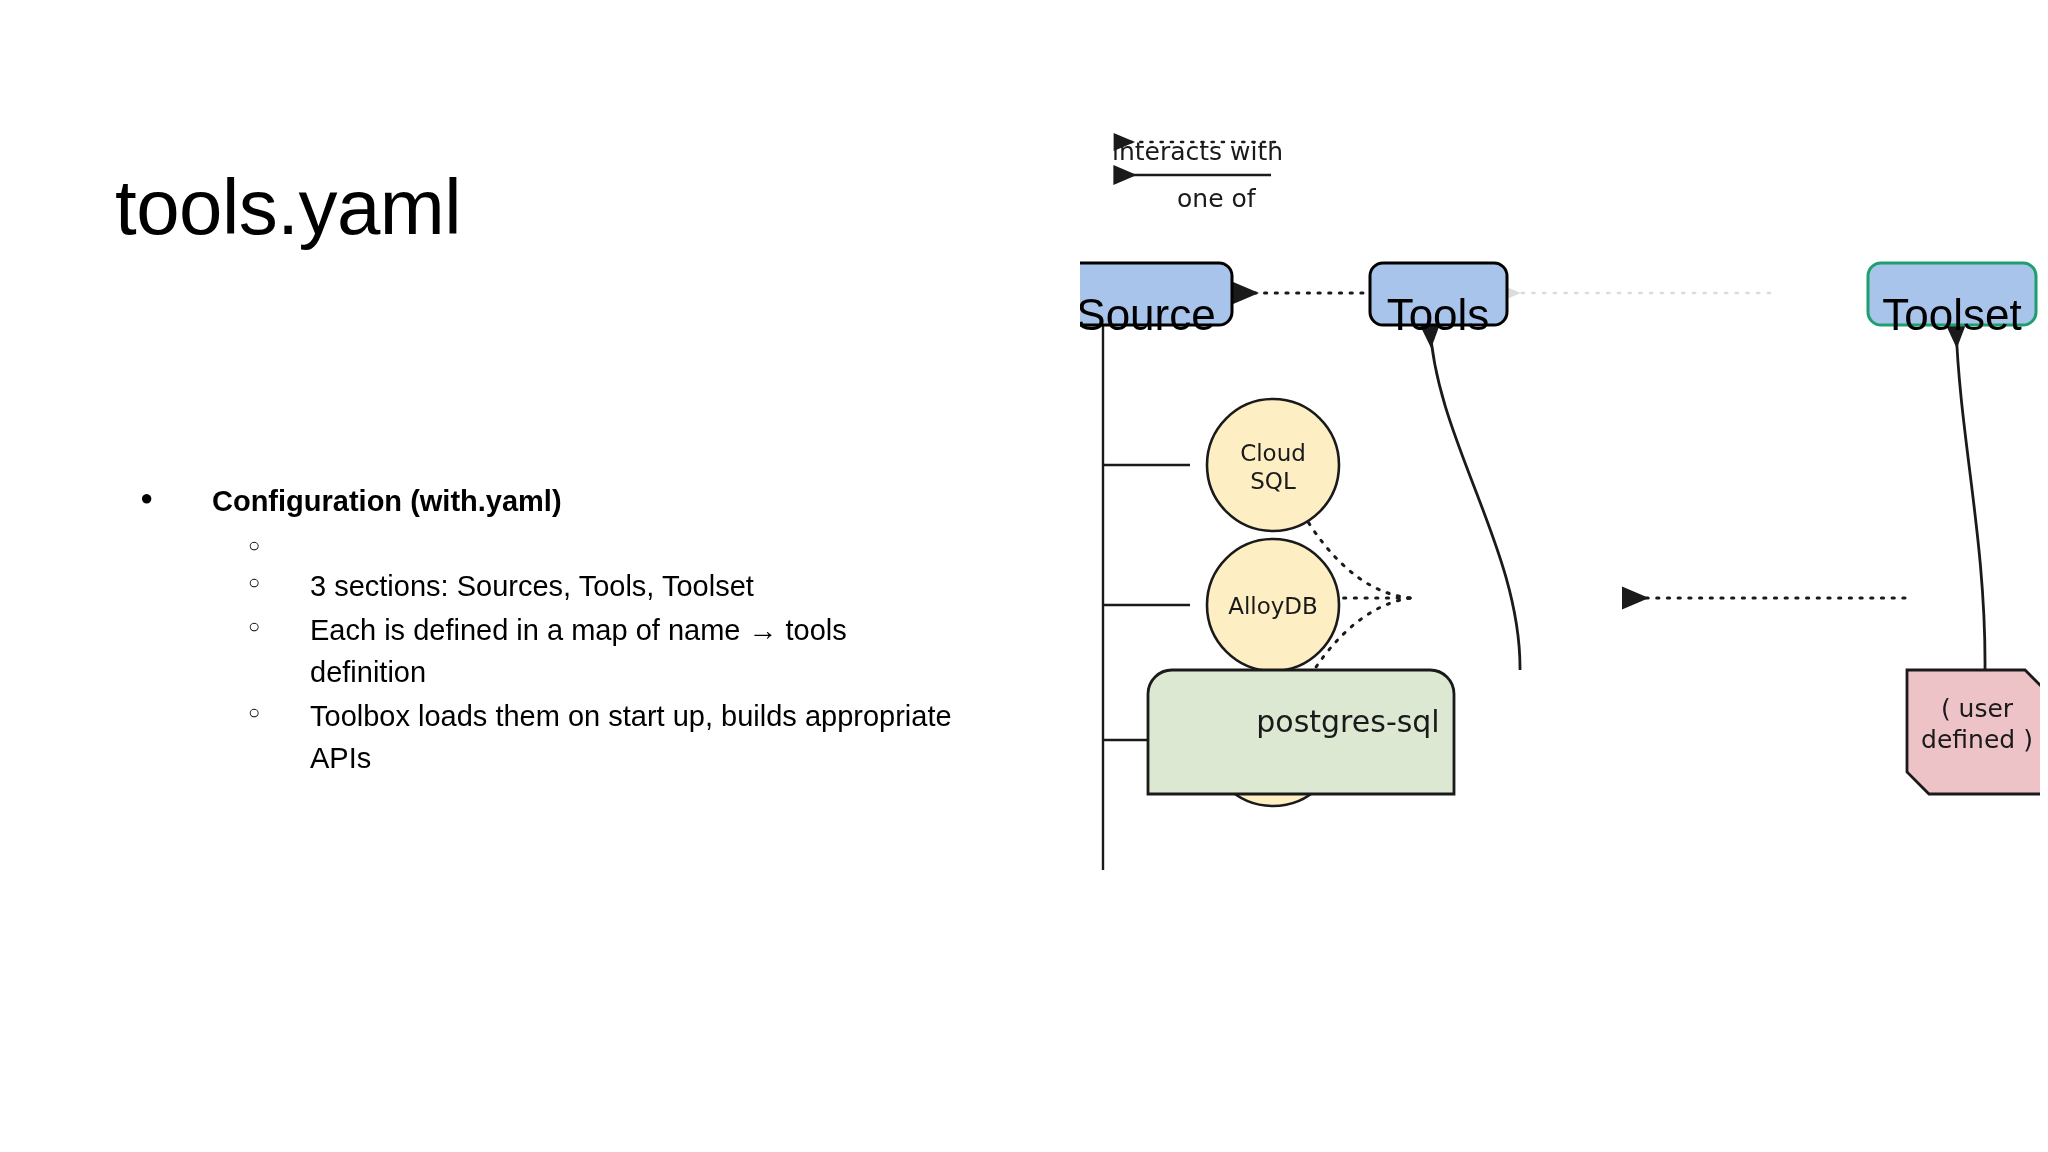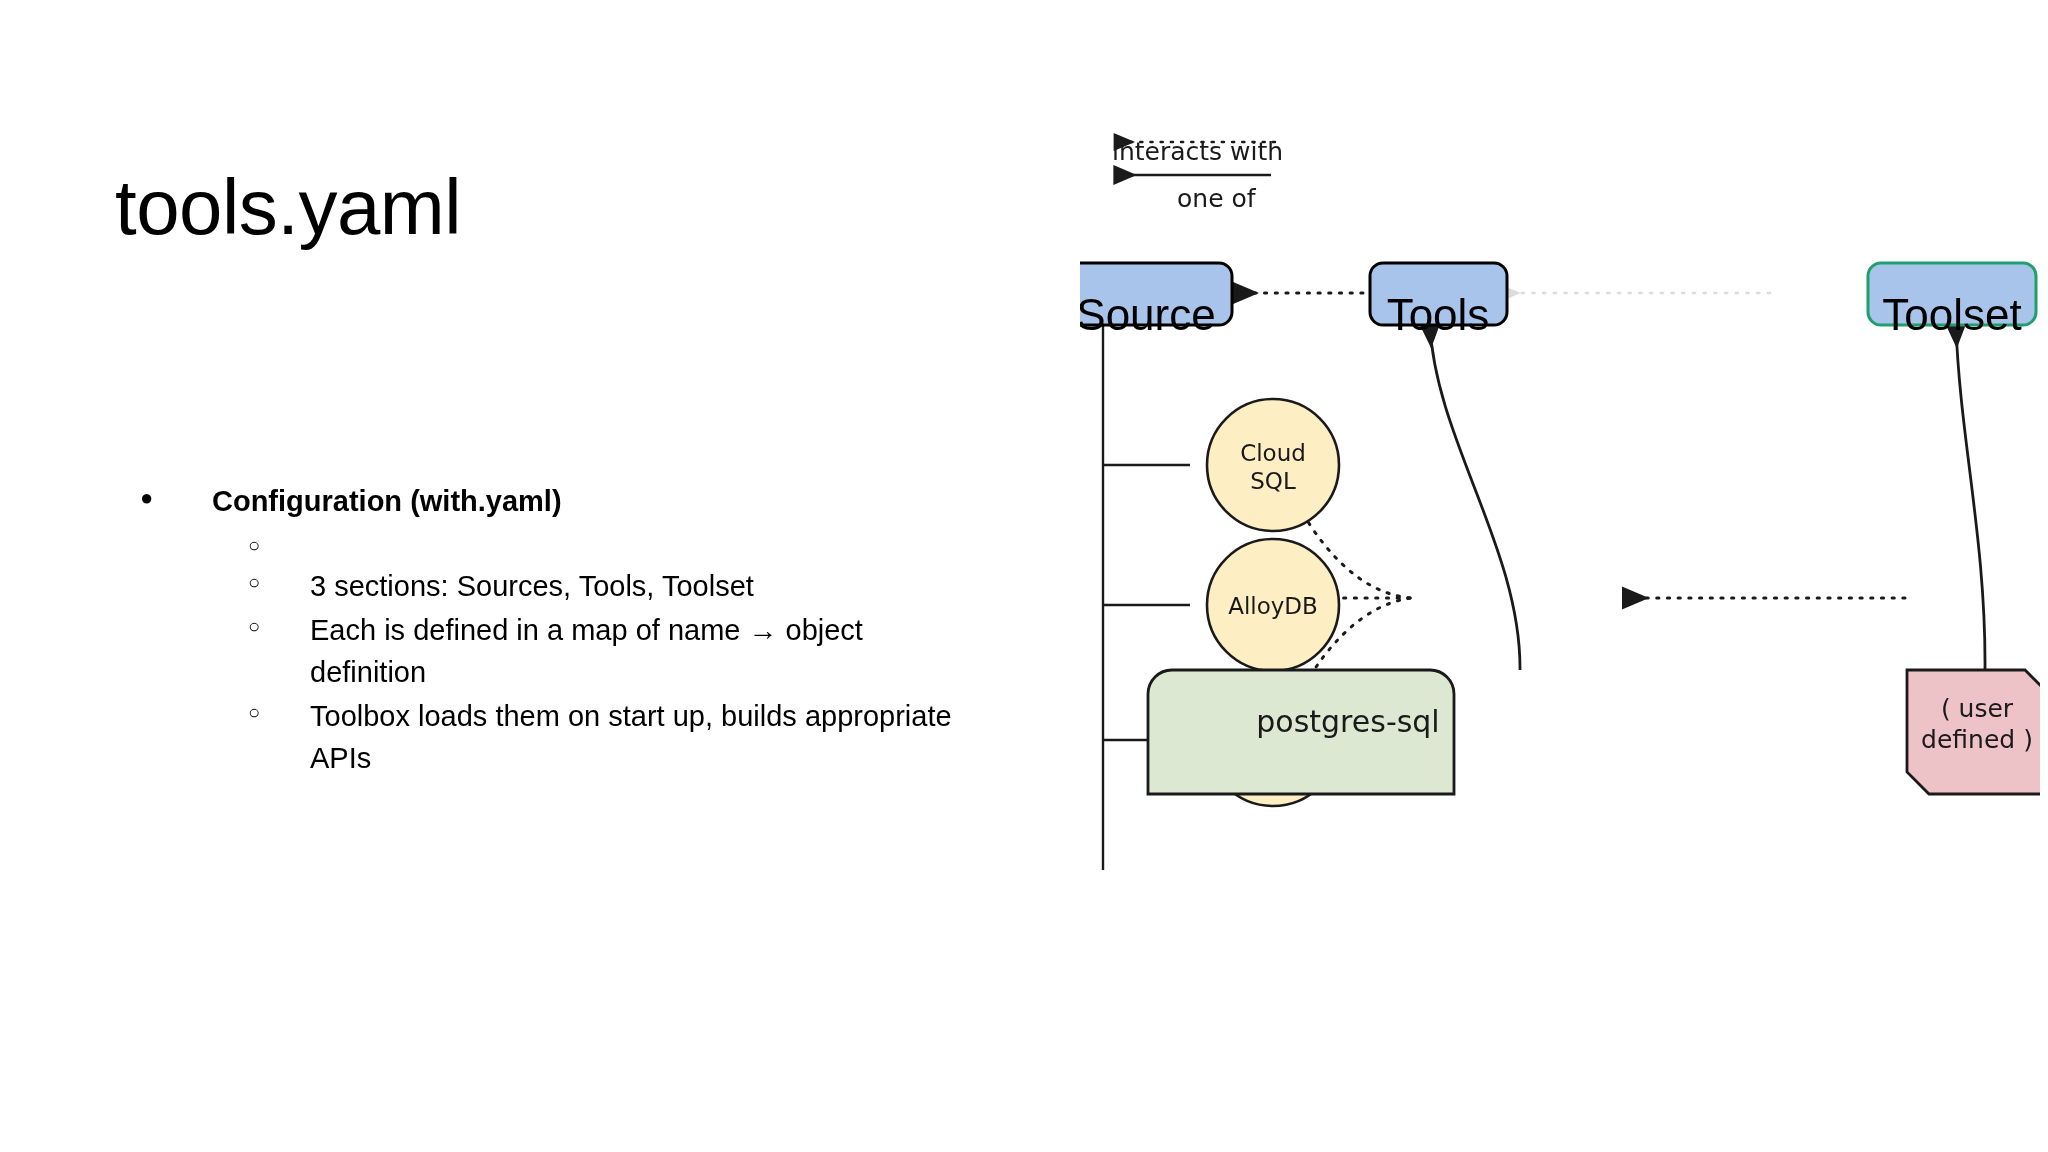--- a/index.html
+++ b/index.html
@@ -114,21 +114,21 @@
     <span class="marker">○</span>
   </div>
 
   <div class="bullet-l2">
     <span class="marker">○</span>
     <span class="text">3 sections: Sources, Tools, Toolset</span>
   </div>
 
   <div class="bullet-l2">
     <span class="marker">○</span>
-    <span class="text">Each is defined in a map of name → object definition</span>
+    <span class="text">Each is defined in a map of name → tools definition</span>
   </div>
 
   <div class="bullet-l2">
     <span class="marker">○</span>
     <span class="text">Toolbox loads them on start up, builds appropriate APIs</span>
   </div>
 
 </div>
 
 <div id="diagram">

